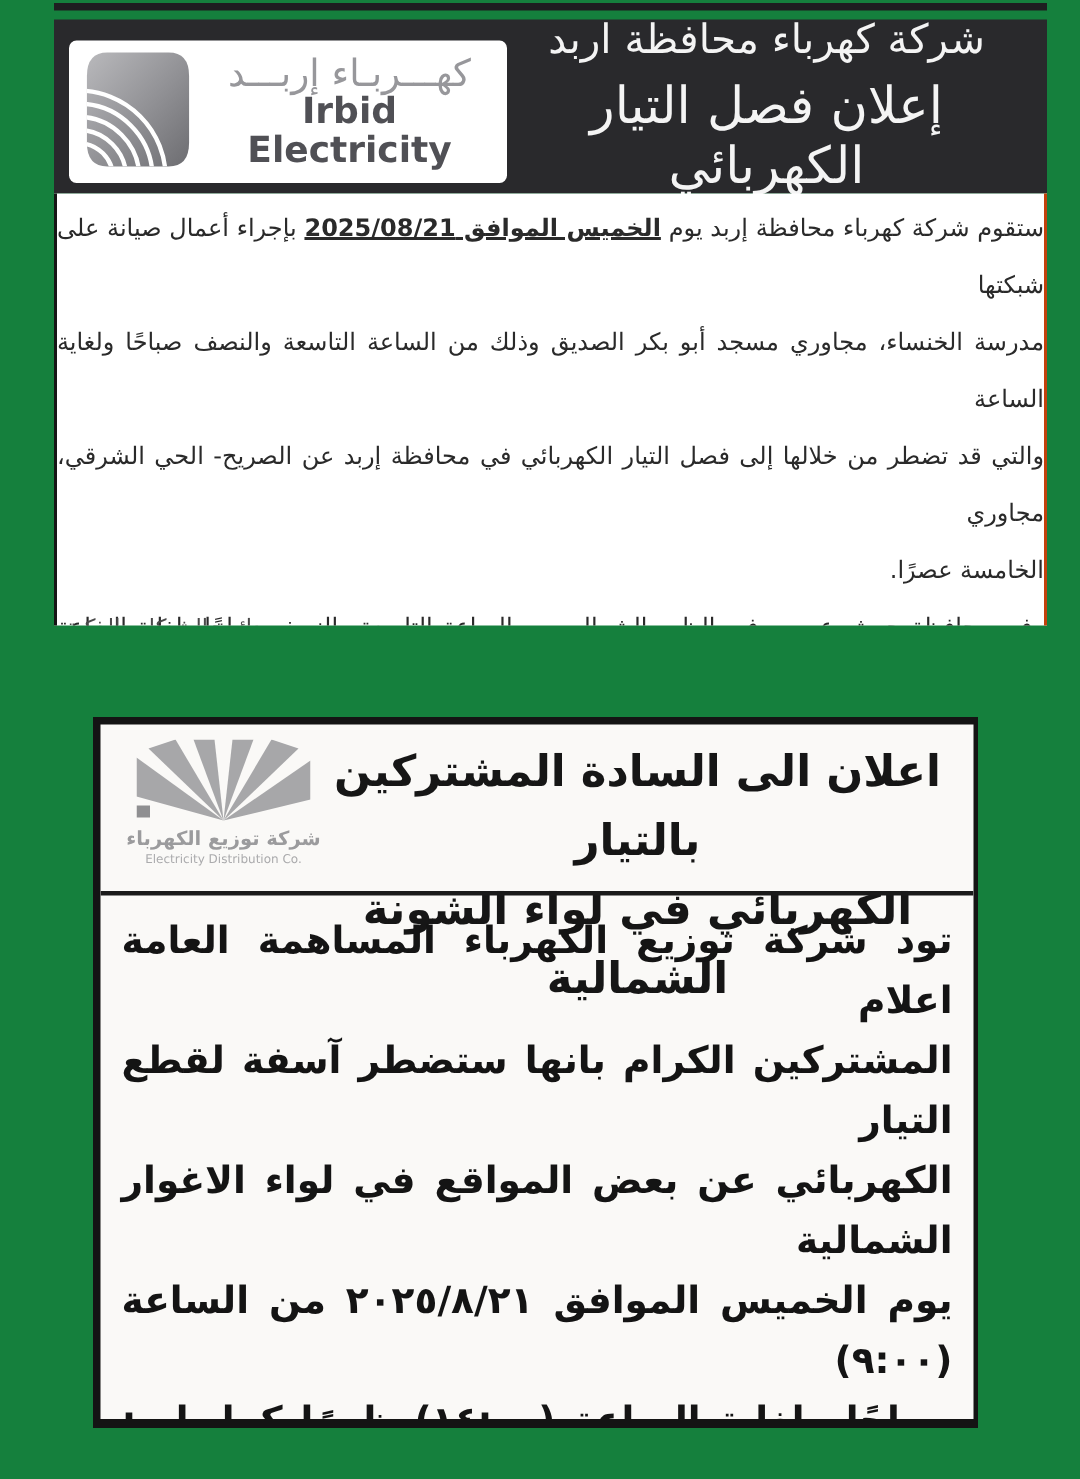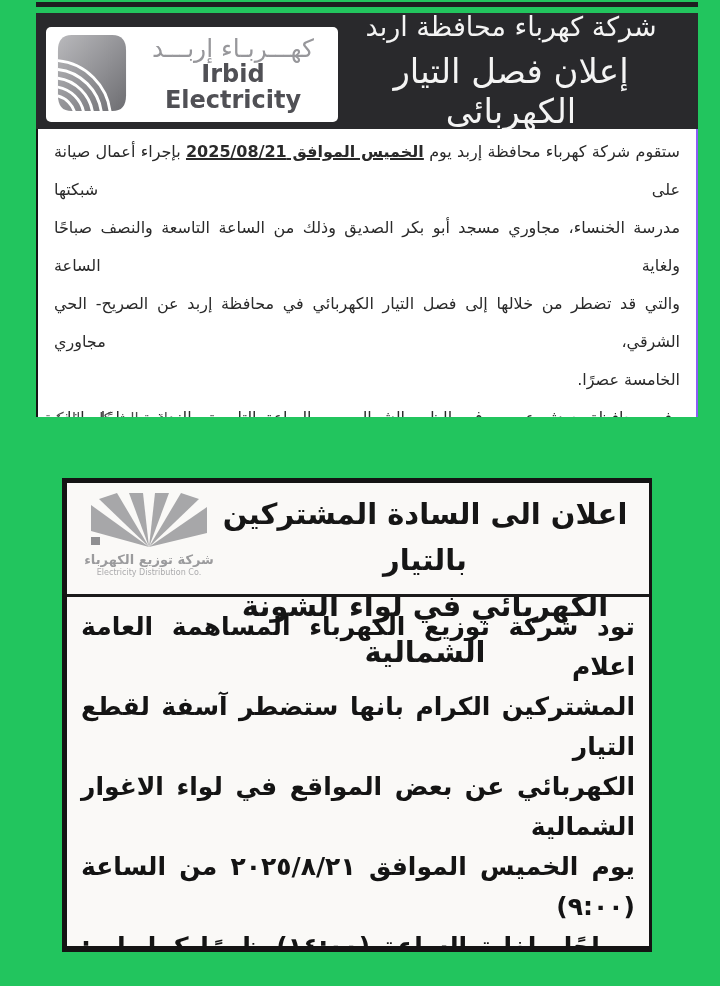--- a/index.html
+++ b/index.html
@@ -1,33 +1,33 @@
 <!DOCTYPE html>
 <html lang="ar"><head>
 <meta charset="utf-8">
 <style>
   html,body{margin:0;padding:0;background:#ffffff;}
-  .page{position:relative;width:720px;height:986px;background:#22c55e;overflow:hidden;
+  .page{position:relative;width:720px;height:986px;background:#15803d;overflow:hidden;
         font-family:"DejaVu Sans",sans-serif;}
 
   
   .a1-topstrip{position:absolute;left:36px;top:2px;width:662px;height:5px;background:#1e1e20;}
   .a1-band{position:absolute;left:36px;top:13px;width:662px;height:116px;background:#29292c;}
   .a1-logobox{position:absolute;left:10px;top:14px;width:292px;height:95px;background:#ffffff;
               border-radius:5px;display:flex;align-items:center;padding:0 10px;box-sizing:border-box;gap:10px;}
   .a1-logotext{flex:1;text-align:center;line-height:1.05;}
   .a1-logo-ar{font-size:25px;color:#97979b;letter-spacing:1px;direction:rtl;}
   .a1-logo-en{font-size:24px;font-weight:600;color:#505055;letter-spacing:0px;}
   .a1-title{position:absolute;right:12px;top:0;height:116px;width:350px;display:flex;flex-direction:column;
             justify-content:center;align-items:center;gap:9px;color:#f4f4f4;direction:rtl;}
   .a1-title-l1{font-size:27px;font-weight:normal;}
   .a1-title-l2{font-size:34px;font-weight:normal;text-align:center;}
   .a1-body{position:absolute;left:36px;top:129px;width:662px;height:288px;box-sizing:border-box;
-           border-left:2px solid #151515;border-right:2px solid #8b5cf6;background:#ffffff;
-           overflow:hidden;direction:rtl;color:#2a2a2a;font-size:16px;line-height:38px;padding:4px 16px 0;}
+           border-left:2px solid #151515;border-right:2px solid #c2410c;background:#ffffff;
+           overflow:hidden;direction:rtl;color:#2a2a2a;font-size:16px;line-height:38px;padding:4px 0 0;}
   .jline{text-align:justify;text-align-last:justify;}
   .rline{text-align:right;}
   .hl{font-weight:bold;text-decoration:underline;text-decoration-thickness:2px;}
   .a1-clipped{position:absolute;left:6px;top:270px;font-size:15px;color:#4a4a4a;direction:rtl;}
 
   
   .a2-box{position:absolute;left:62px;top:478px;width:590px;height:474px;box-sizing:border-box;
           background:#faf9f7;border:5px solid #141414;border-bottom-width:6px;border-right-width:3px;
           overflow:hidden;}
   .a2-header{position:absolute;left:0;top:0;width:100%;height:111px;}

